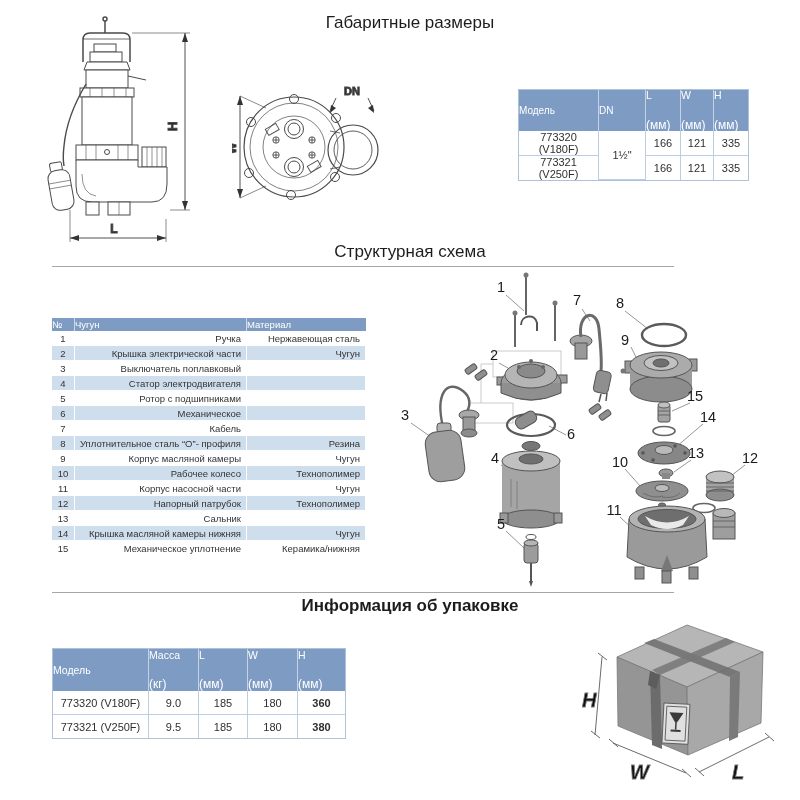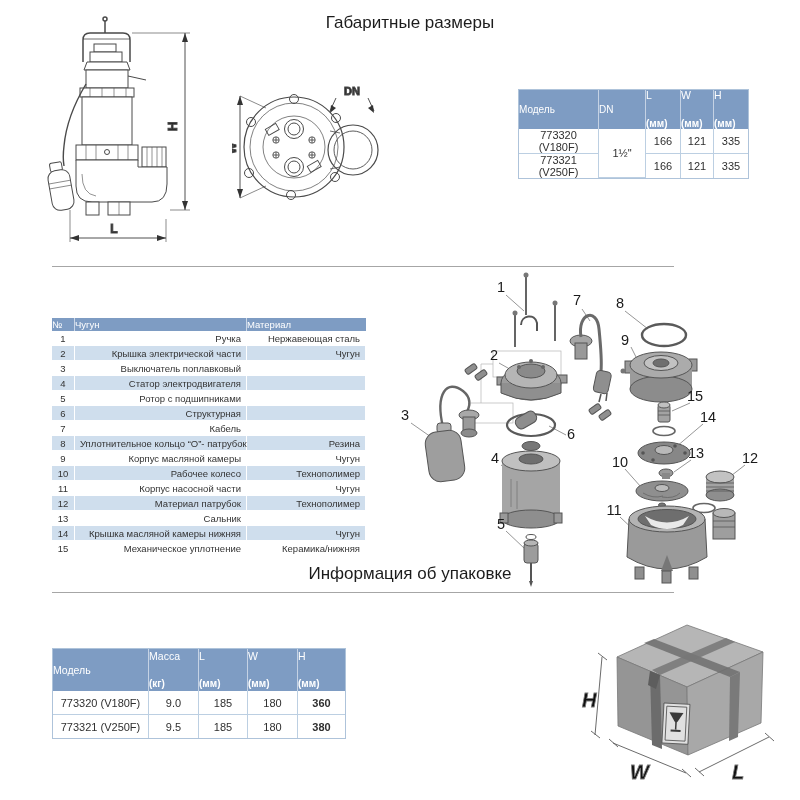--- a/index.html
+++ b/index.html
@@ -17,21 +17,21 @@
   table.tbl td{color:#2f2f2f;text-align:center;vertical-align:middle;padding:0;}
 
   
   #dim-table{left:518px;top:89px;width:229px;font-size:11px;border:1px solid #aec3da;}
   #dim-table th{height:37px;font-size:10px;border-right:1px solid rgba(255,255,255,.55);}
   #dim-table th:last-child{border-right:none;}
   #dim-table td{height:21px;border-right:1px solid #bccfe2;border-bottom:1px solid #bccfe2;}
   #dim-table td:last-child{border-right:none;}
   #dim-table tr:last-child td{border-bottom:none;}
   .dim-letter{display:block;font-size:10.5px;line-height:1.1;}
-  .u{display:block;font-size:10px;line-height:1;margin-top:17px;font-weight:bold;}
+  .u{display:block;font-size:12px;line-height:1;margin-top:17px;}
 
   
   #parts-table{left:52px;top:318px;width:314px;font-size:9.5px;}
   #parts-table th{height:13px;font-size:9.5px;border-right:1px solid rgba(255,255,255,.6);}
   #parts-table th:last-child{border-right:none;}
   #parts-table td{height:14px;border-right:1px solid #fff;border-bottom:1px solid #fff;
         text-align:right;padding:0 5px;white-space:nowrap;color:#333;}
   #parts-table td.c{text-align:center;padding:0;}
   #parts-table tbody tr:nth-child(even){background:#cfdeed;}
 
@@ -224,20 +224,21 @@
       </tr>
       <tr>
         <td>773321 (V250F)</td>
         <td>166</td>
         <td>121</td>
         <td>335</td>
       </tr>
     </tbody>
   </table>
 
+  <div class="section-title" style="top:242px;">Структурная схема</div>
   <hr class="rule" style="top:266px;">
 
   <table class="tbl" id="parts-table">
     <colgroup>
         <col style="width:23px">
         <col style="width:172px">
         <col style="width:119px">
       </colgroup>
     <thead>
       <tr>
@@ -267,51 +268,51 @@
           <td>Статор электродвигателя</td>
           <td></td>
         </tr>
       <tr>
           <td class="c">5</td>
           <td>Ротор с подшипниками</td>
           <td></td>
         </tr>
       <tr>
           <td class="c">6</td>
-          <td>Структурная</td>
+          <td>Механическое</td>
           <td></td>
         </tr>
       <tr>
           <td class="c">7</td>
           <td>Кабель</td>
           <td></td>
         </tr>
       <tr>
           <td class="c">8</td>
-          <td>Уплотнительное кольцо “О”- патрубок</td>
+          <td>Уплотнительное сталь “О”- профиля</td>
           <td>Резина</td>
         </tr>
       <tr>
           <td class="c">9</td>
           <td>Корпус масляной камеры</td>
           <td>Чугун</td>
         </tr>
       <tr>
           <td class="c">10</td>
           <td>Рабочее колесо</td>
           <td>Технополимер</td>
         </tr>
       <tr>
           <td class="c">11</td>
           <td>Корпус насосной части</td>
           <td>Чугун</td>
         </tr>
       <tr>
           <td class="c">12</td>
-          <td>Материал патрубок</td>
+          <td>Напорный патрубок</td>
           <td>Технополимер</td>
         </tr>
       <tr>
           <td class="c">13</td>
           <td>Сальник</td>
           <td></td>
         </tr>
       <tr>
           <td class="c">14</td>
           <td>Крышка масляной камеры нижняя</td>
@@ -489,21 +490,21 @@
       <text class="num" x="235" y="202">10</text>
       <text class="num" x="229" y="250">11</text>
       <text class="num" x="365" y="198">12</text>
       <text class="num" x="311" y="193">13</text>
       <text class="num" x="323" y="157">14</text>
       <text class="num" x="310" y="136">15</text>
     </g>
   </svg>
 
   <hr class="rule" style="top:592px;">
-  <div class="section-title" style="top:564px;">Информация об упаковке</div>
+  <div class="section-title" style="top:596px;font-weight:bold;">Информация об упаковке</div>
 
   <table class="tbl" id="pack-table">
     <colgroup>
         <col style="width:96px">
         <col style="width:50px">
         <col style="width:49px">
         <col style="width:50px">
         <col style="width:47px">
       </colgroup>
     <thead>

